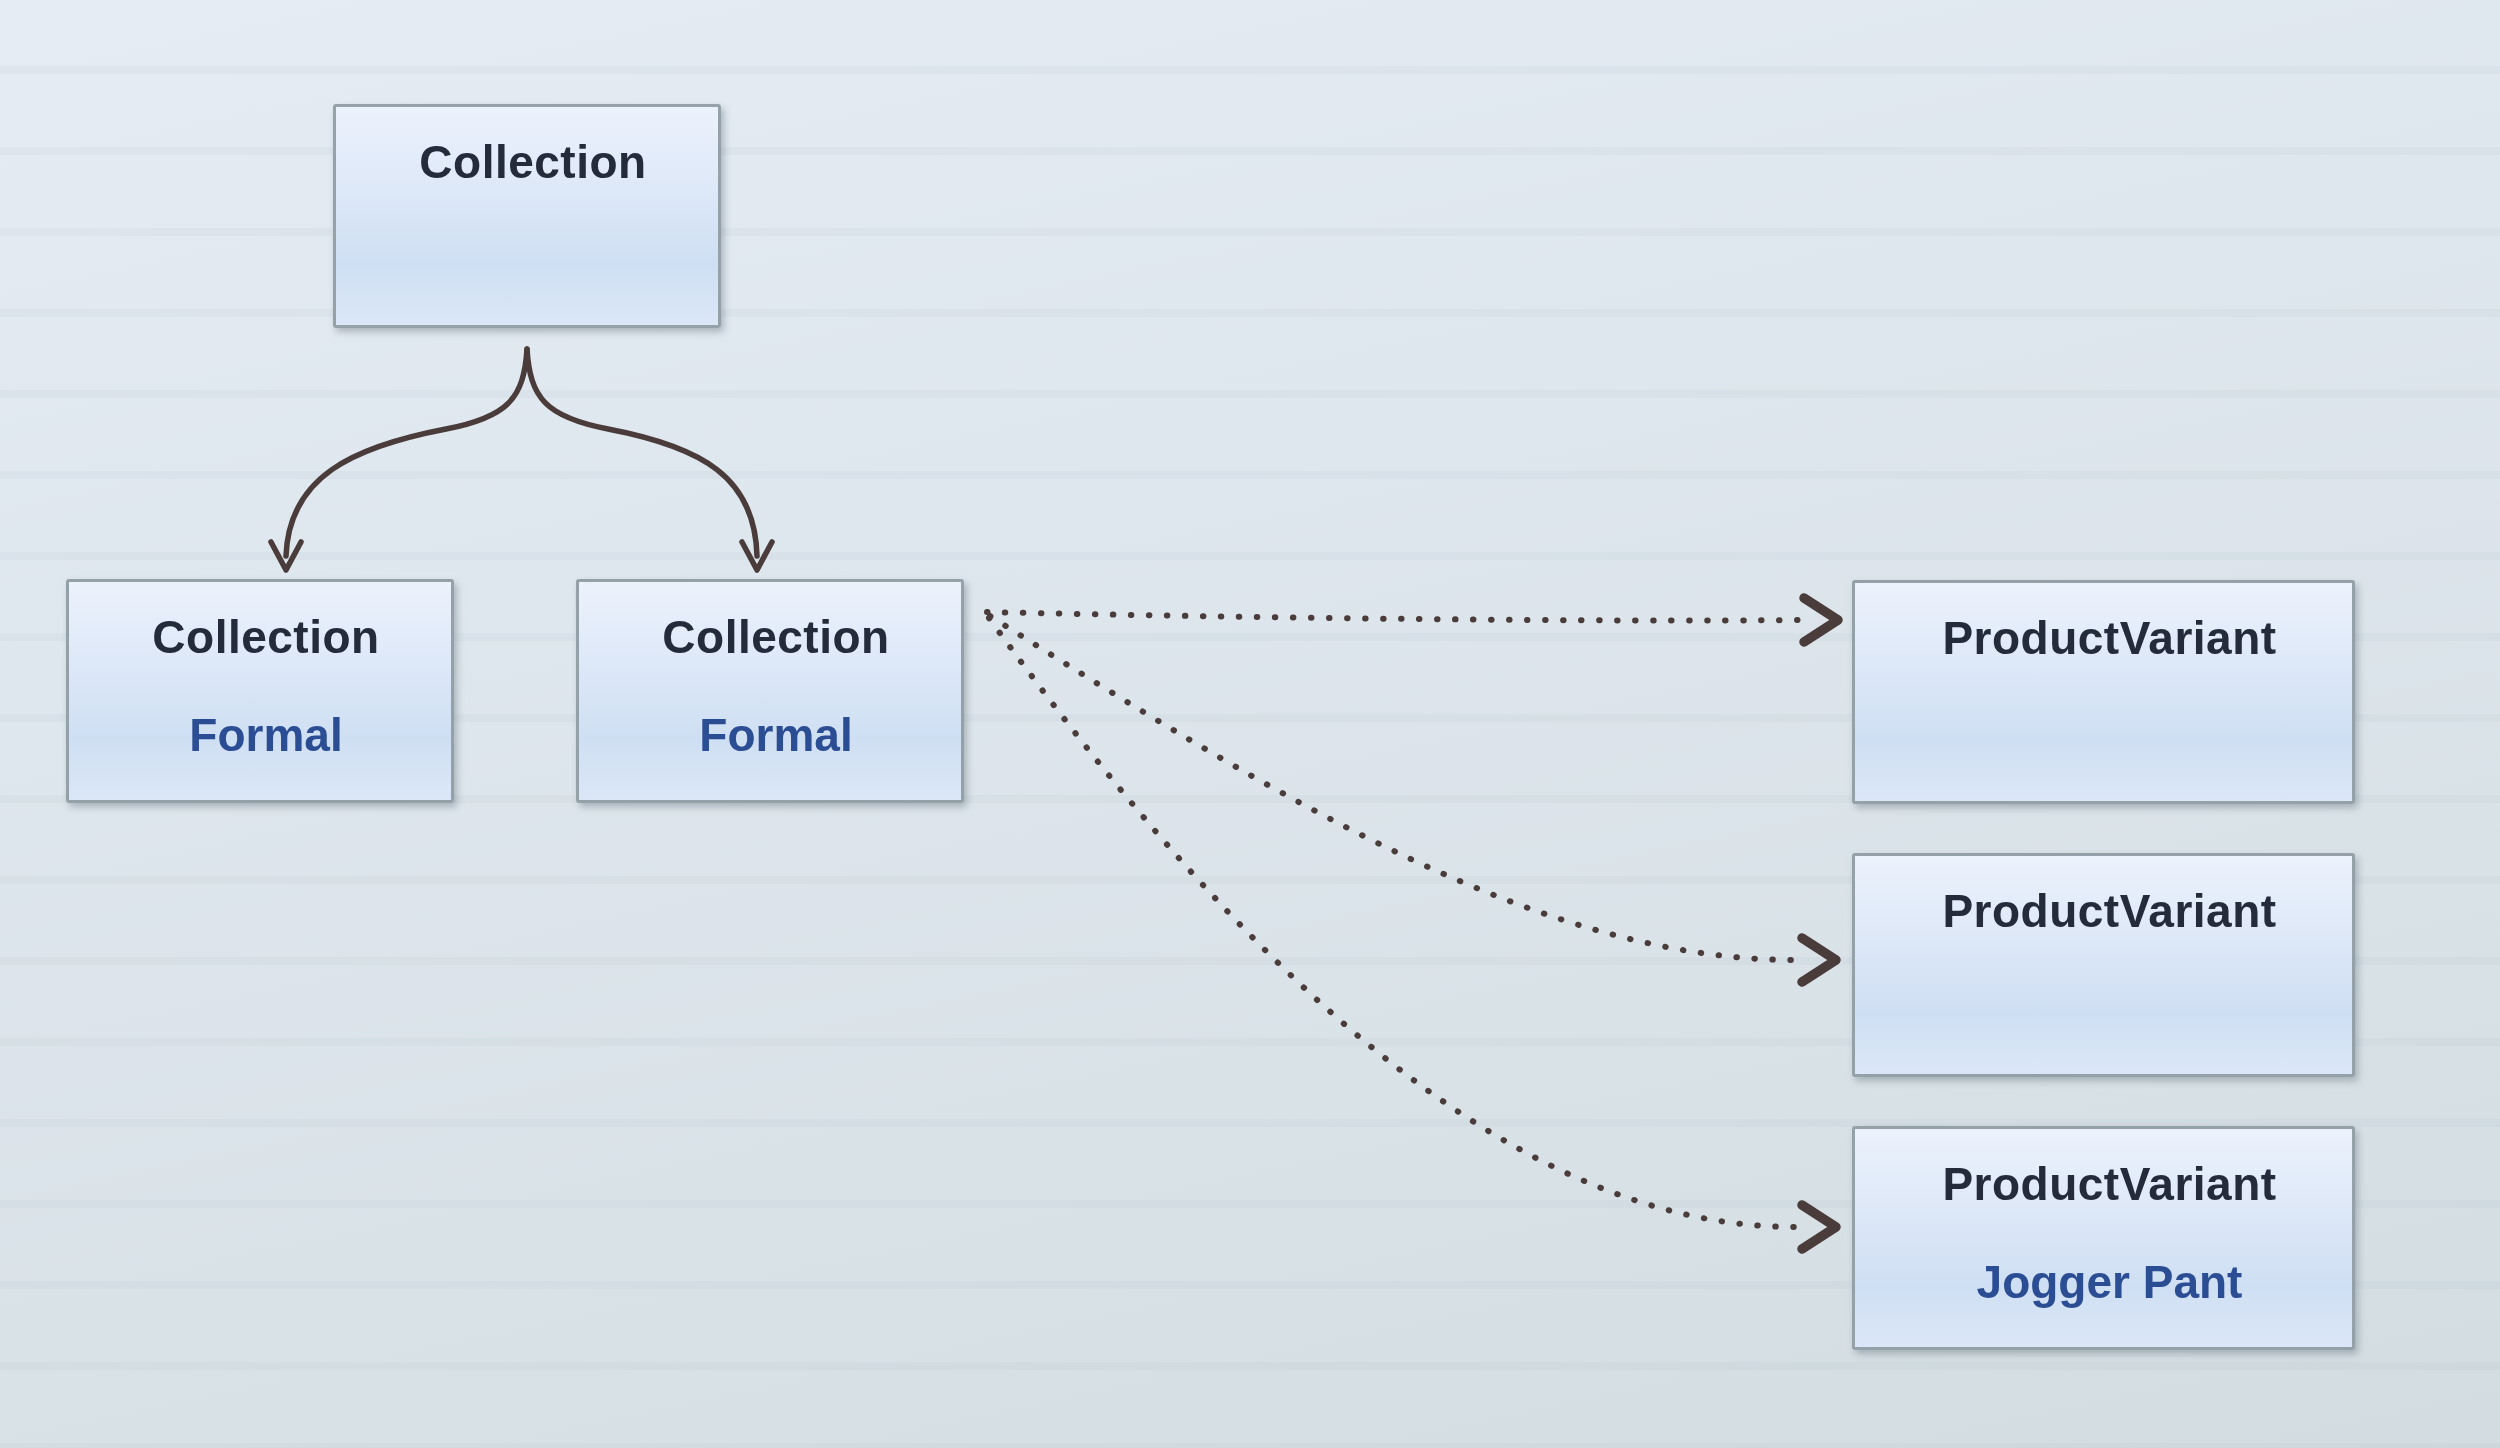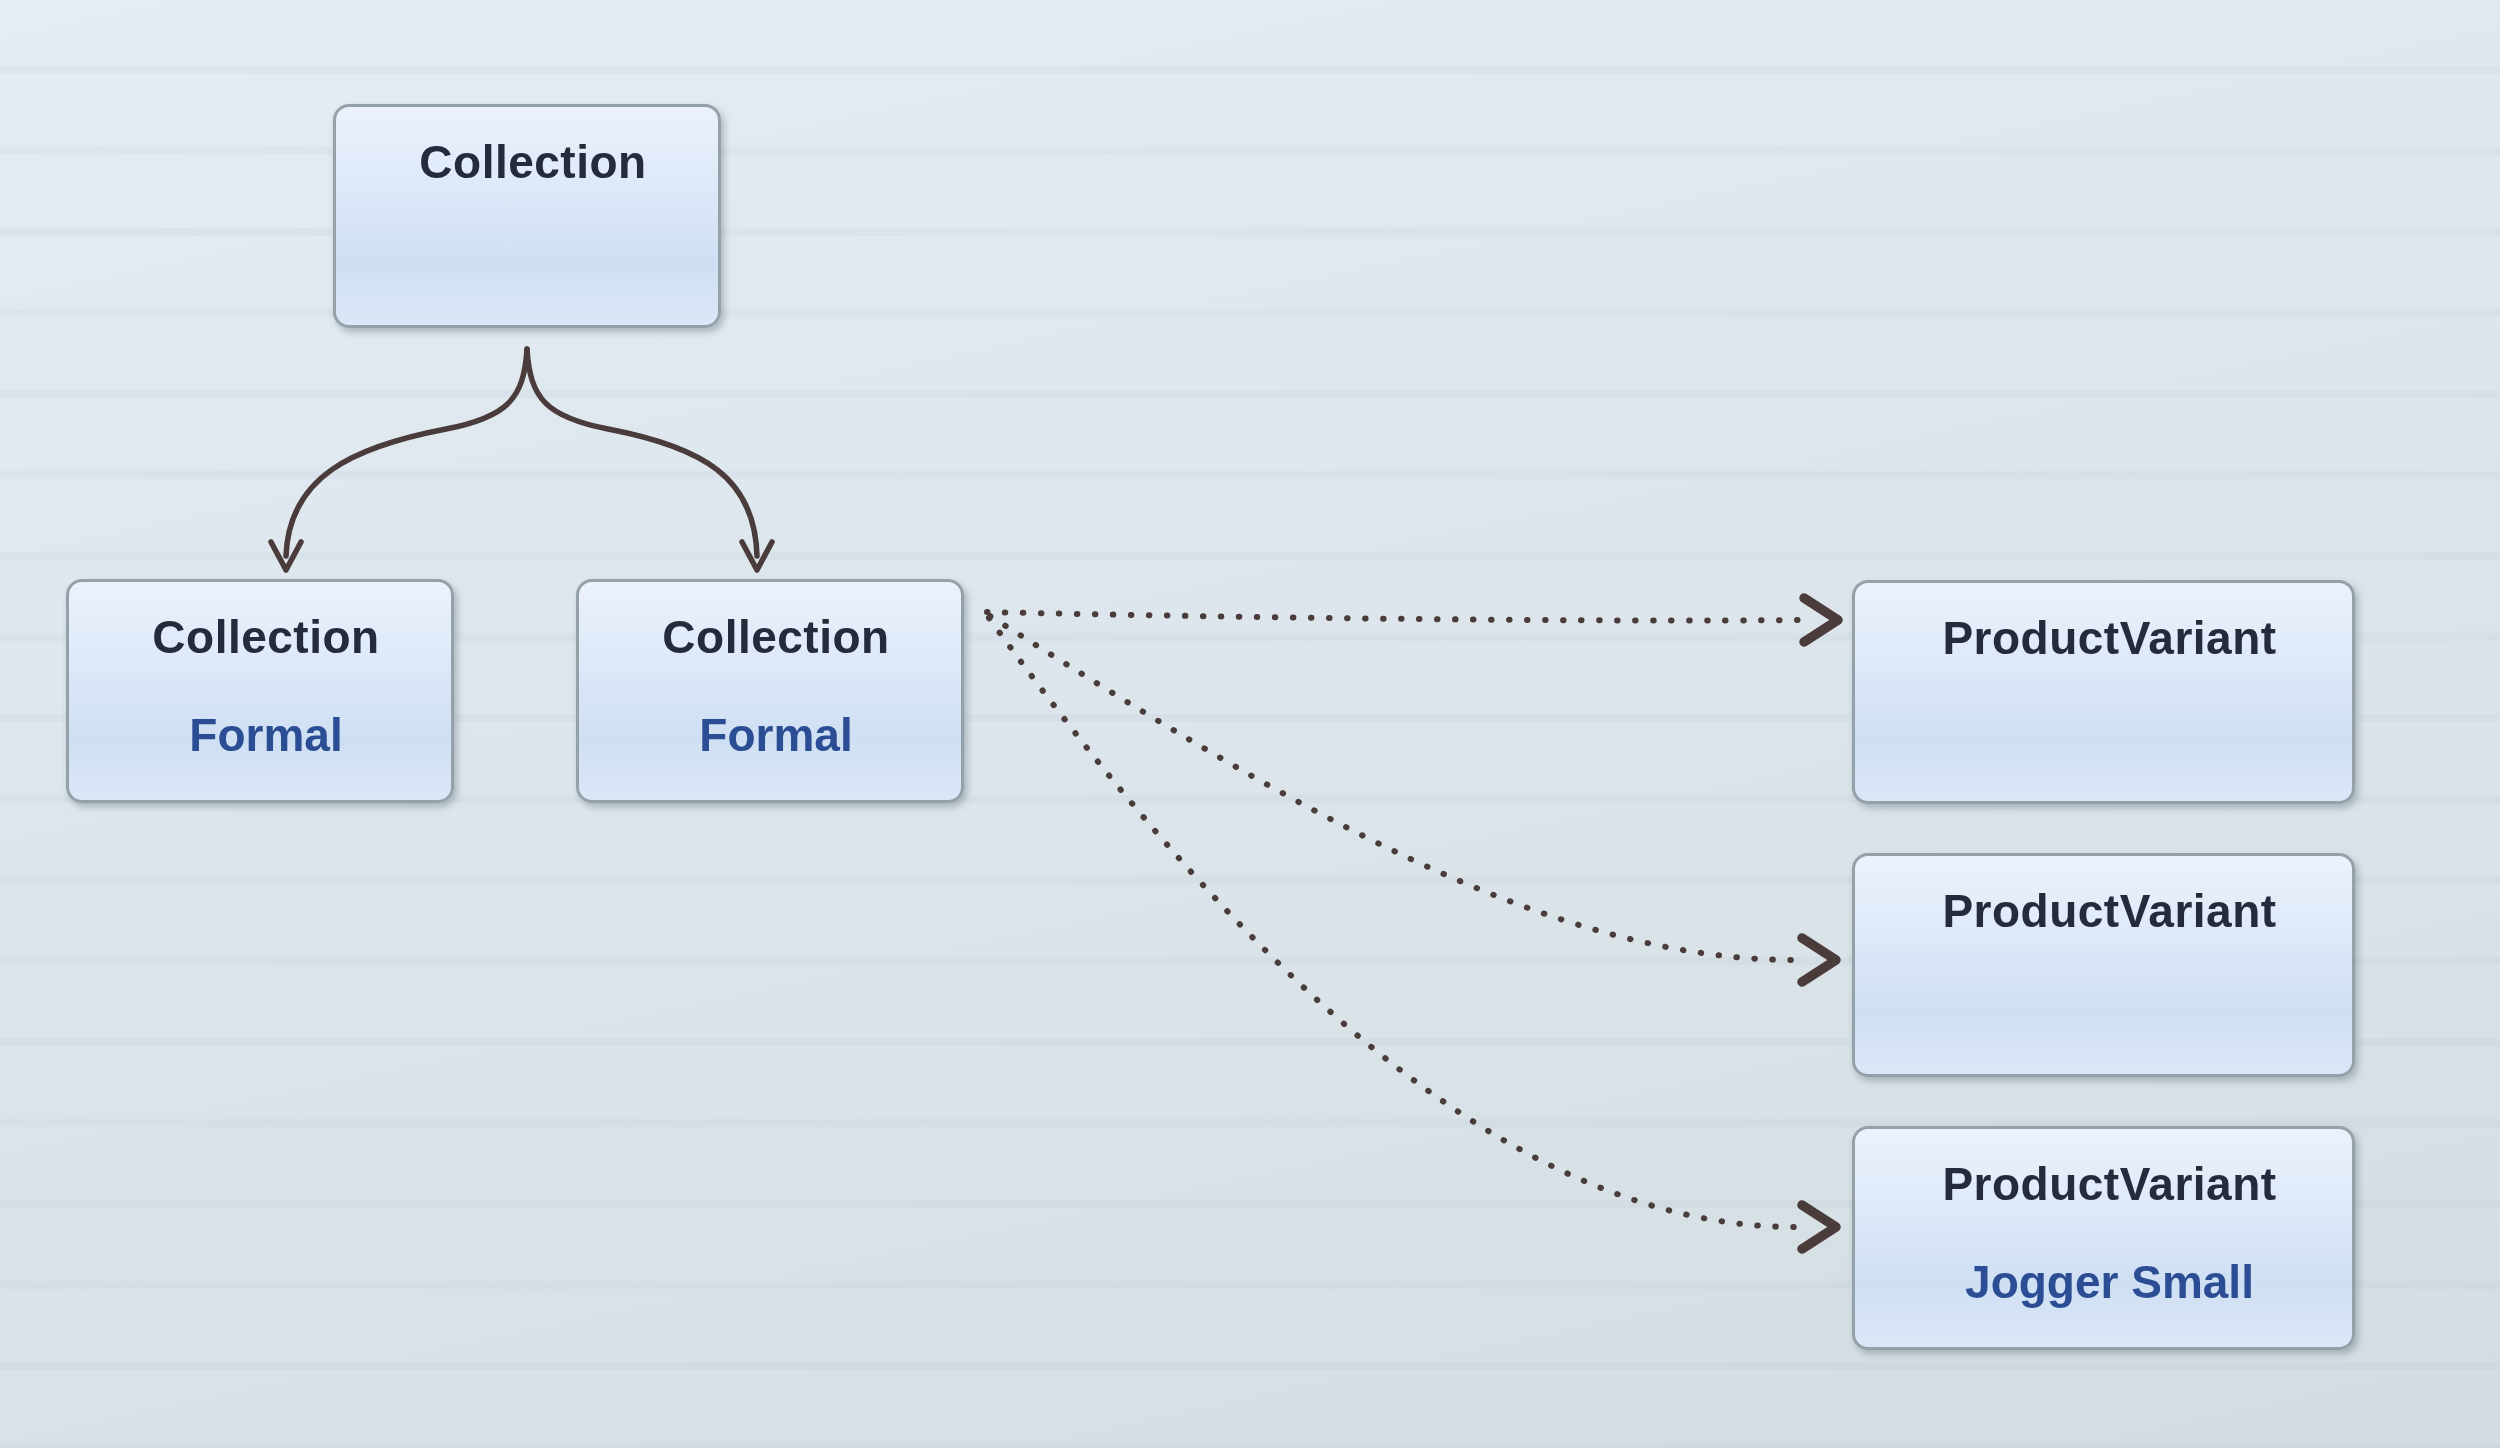--- a/index.html
+++ b/index.html
@@ -22,21 +22,21 @@
       rgba(160,178,192,0.10) 74px,
       rgba(255,255,255,0) 74px,
       rgba(255,255,255,0) 81px);
     pointer-events:none;
   }
   .edges{position:absolute;left:0;top:0;width:2500px;height:1448px;}
   .node{
     position:absolute;
     box-sizing:border-box;
     border:3px solid #94a1a8;
-    border-radius:16px;
+    border-radius:3px;
     background:linear-gradient(180deg,#ecf2fc 0%,#dde8f8 38%,#cfdff3 72%,#dbe7f7 100%);
     box-shadow:3px 4px 7px rgba(104,117,128,0.45);
     display:flex;
     flex-direction:column;
     justify-content:space-between;
     text-align:center;
     padding:32px 0 42px 12px;
     font-weight:bold;
   }
   .node-type{
@@ -92,16 +92,16 @@
   <div class="node" style="left:1852px;top:580px;width:503px;height:224px">
     <div class="node-type">ProductVariant</div>
   </div>
 
   <div class="node" style="left:1852px;top:853px;width:503px;height:224px">
     <div class="node-type">ProductVariant</div>
   </div>
 
   <div class="node" style="left:1852px;top:1126px;width:503px;height:224px">
     <div class="node-type">ProductVariant</div>
-    <div class="node-label">Jogger Small</div>
+    <div class="node-label">Jogger Pant</div>
   </div>
 
 </div>
 
 </body></html>

